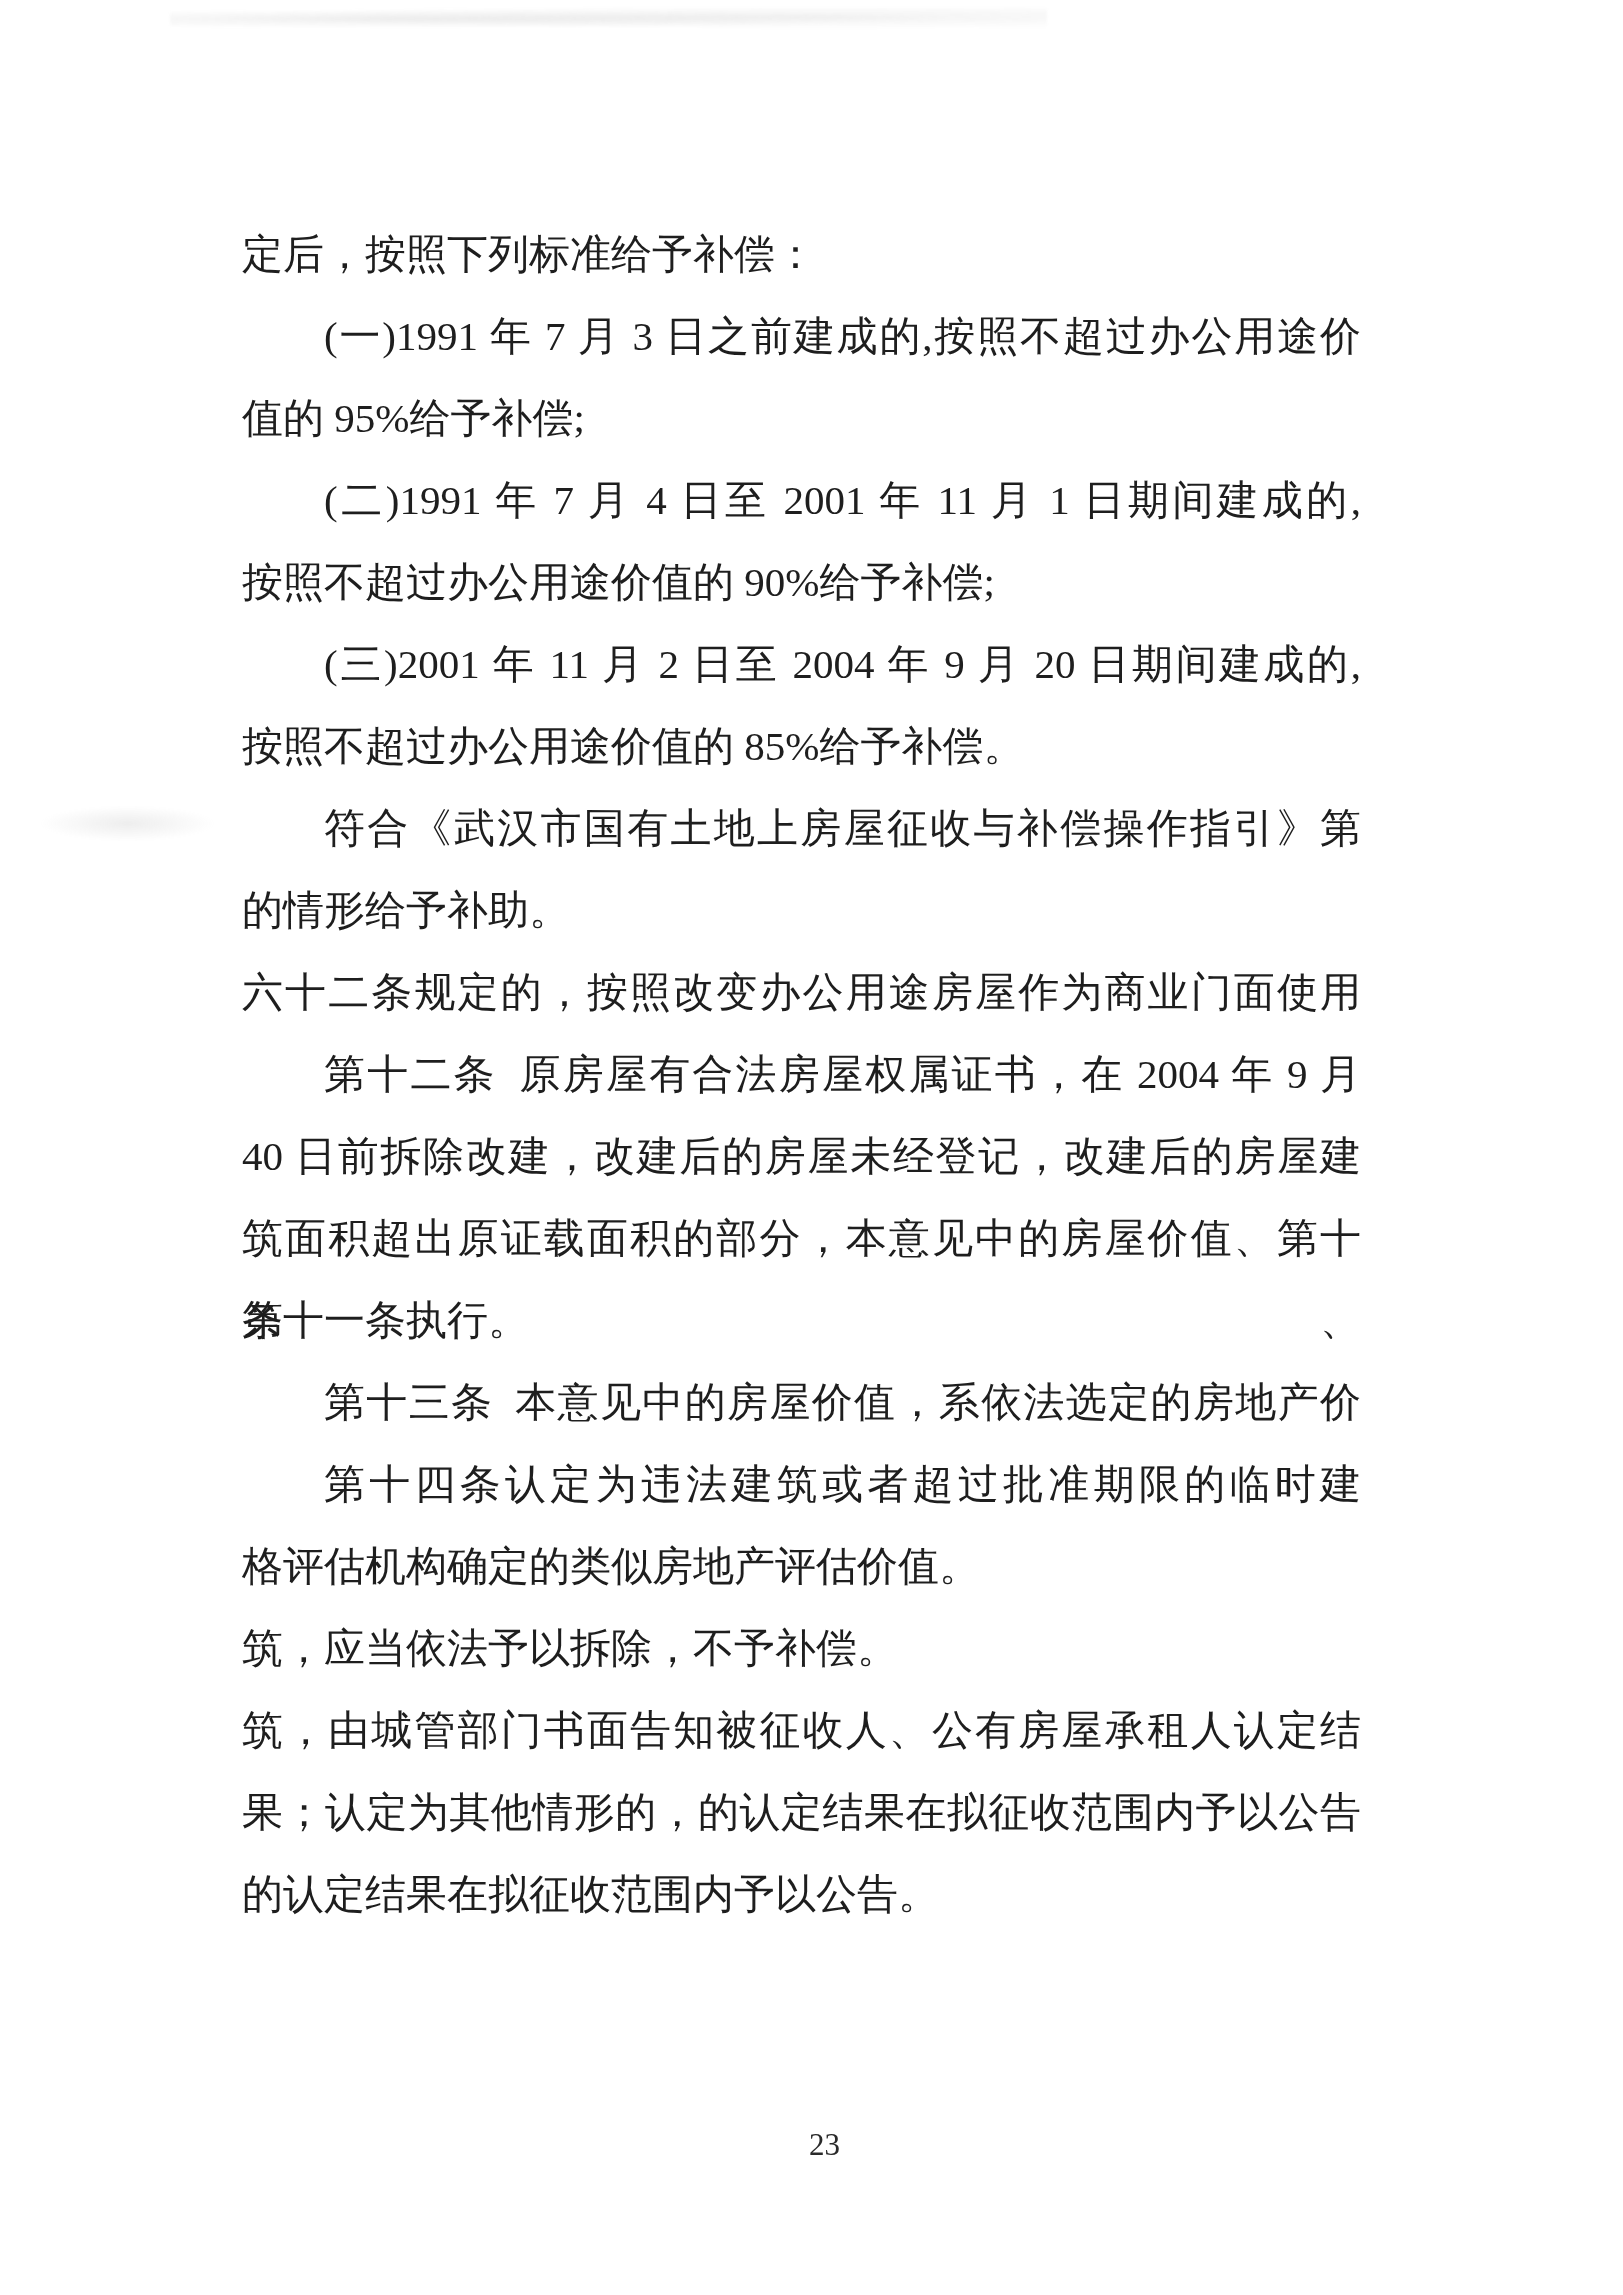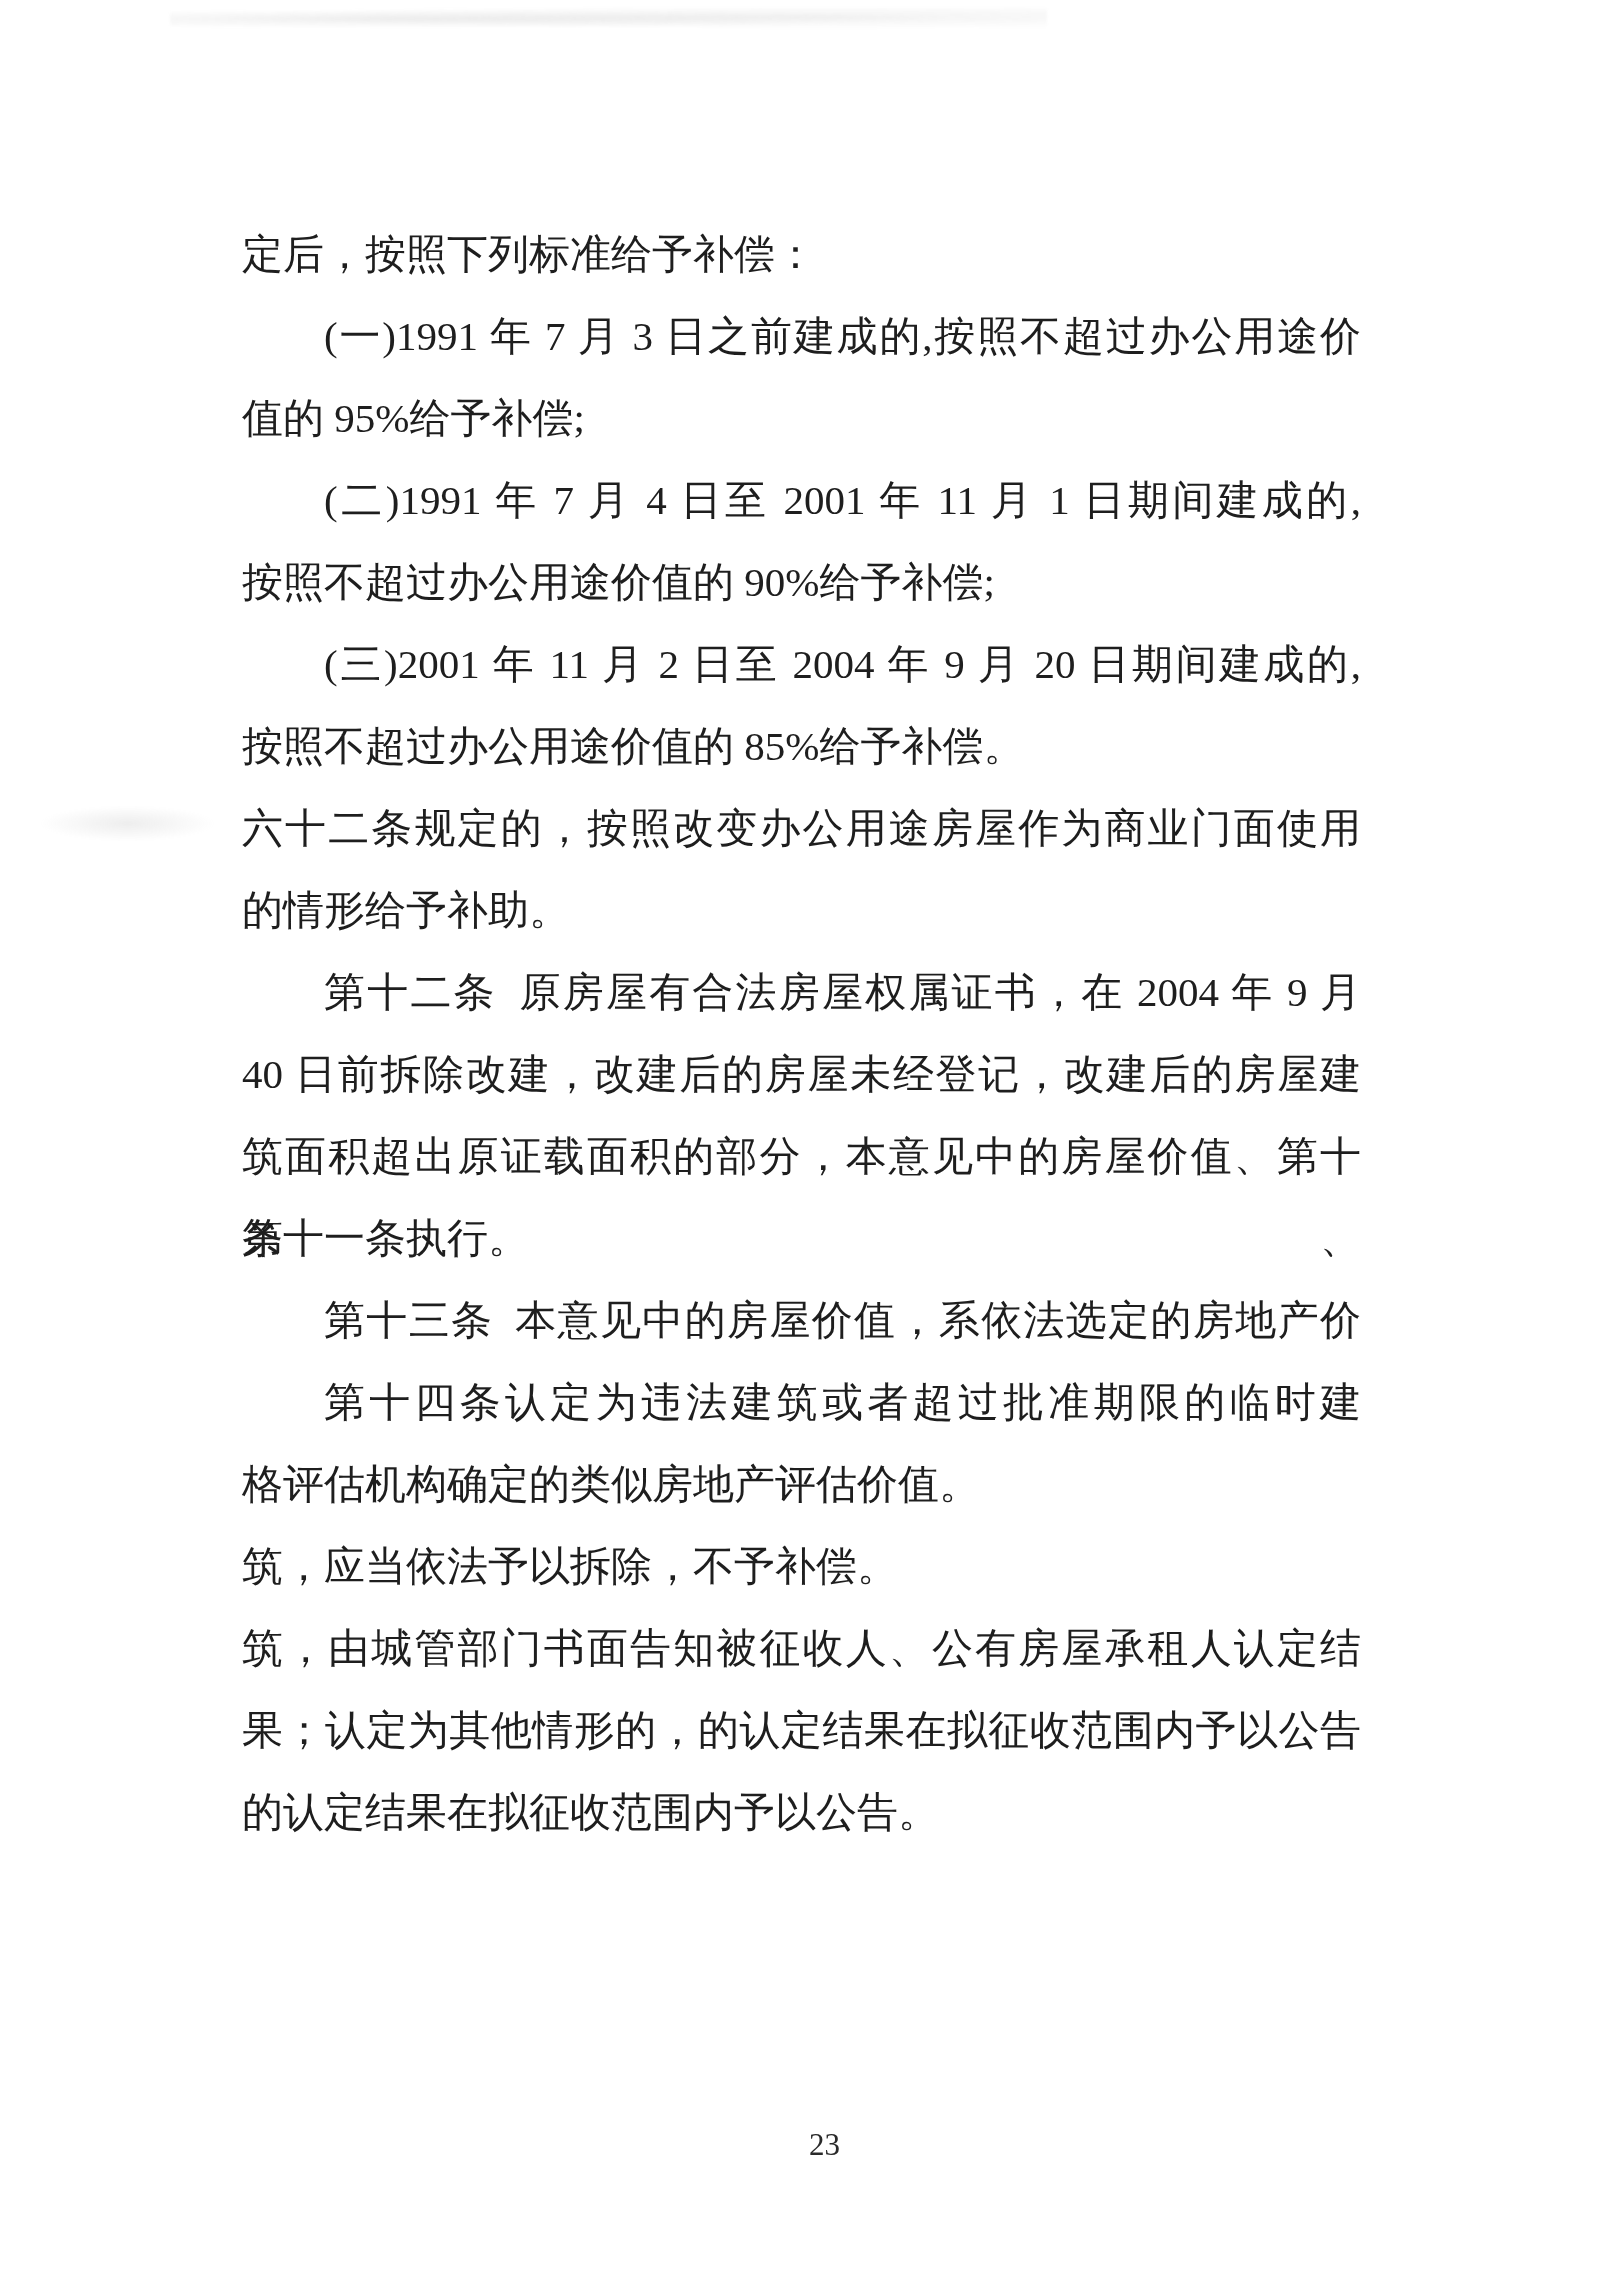--- a/index.html
+++ b/index.html
@@ -81,22 +81,23 @@
   <div class="scan-smudge"></div>
 
   <div class="text-block">
     <div class="line">定后，按照下列标准给予补偿：</div>
     <div class="line indent fill">(一)1991 年 7 月 3 日之前建成的,按照不超过办公用途价</div>
     <div class="line">值的 95%给予补偿;</div>
     <div class="line indent fill">(二)1991 年 7 月 4 日至 2001 年 11 月 1 日期间建成的,</div>
     <div class="line">按照不超过办公用途价值的 90%给予补偿;</div>
     <div class="line indent fill">(三)2001 年 11 月 2 日至 2004 年 9 月 20 日期间建成的,</div>
     <div class="line">按照不超过办公用途价值的 85%给予补偿。</div>
+    <div class="line indent fill">符合《武汉市国有土地上房屋征收与补偿操作指引》第</div>
+    <div class="line">的情形给予补助。</div>
     <div class="line fill">六十二条规定的，按照改变办公用途房屋作为商业门面使用</div>
-    <div class="line">的情形给予补助。</div>
     <div class="line indent fill">第十二条 原房屋有合法房屋权属证书，在 2004 年 9 月</div>
     <div class="line fill">40 日前拆除改建，改建后的房屋未经登记，改建后的房屋建</div>
     <div class="line fill">筑面积超出原证载面积的部分，本意见中的房屋价值、第十条、</div>
     <div class="line">第十一条执行。</div>
     <div class="line indent fill">第十三条 本意见中的房屋价值，系依法选定的房地产价</div>
     <div class="line indent fill">第十四条认定为违法建筑或者超过批准期限的临时建</div>
     <div class="line">格评估机构确定的类似房地产评估价值。</div>
     <div class="line">筑，应当依法予以拆除，不予补偿。</div>
     <div class="line fill">筑，由城管部门书面告知被征收人、公有房屋承租人认定结</div>
     <div class="line fill">果；认定为其他情形的，的认定结果在拟征收范围内予以公告</div>

